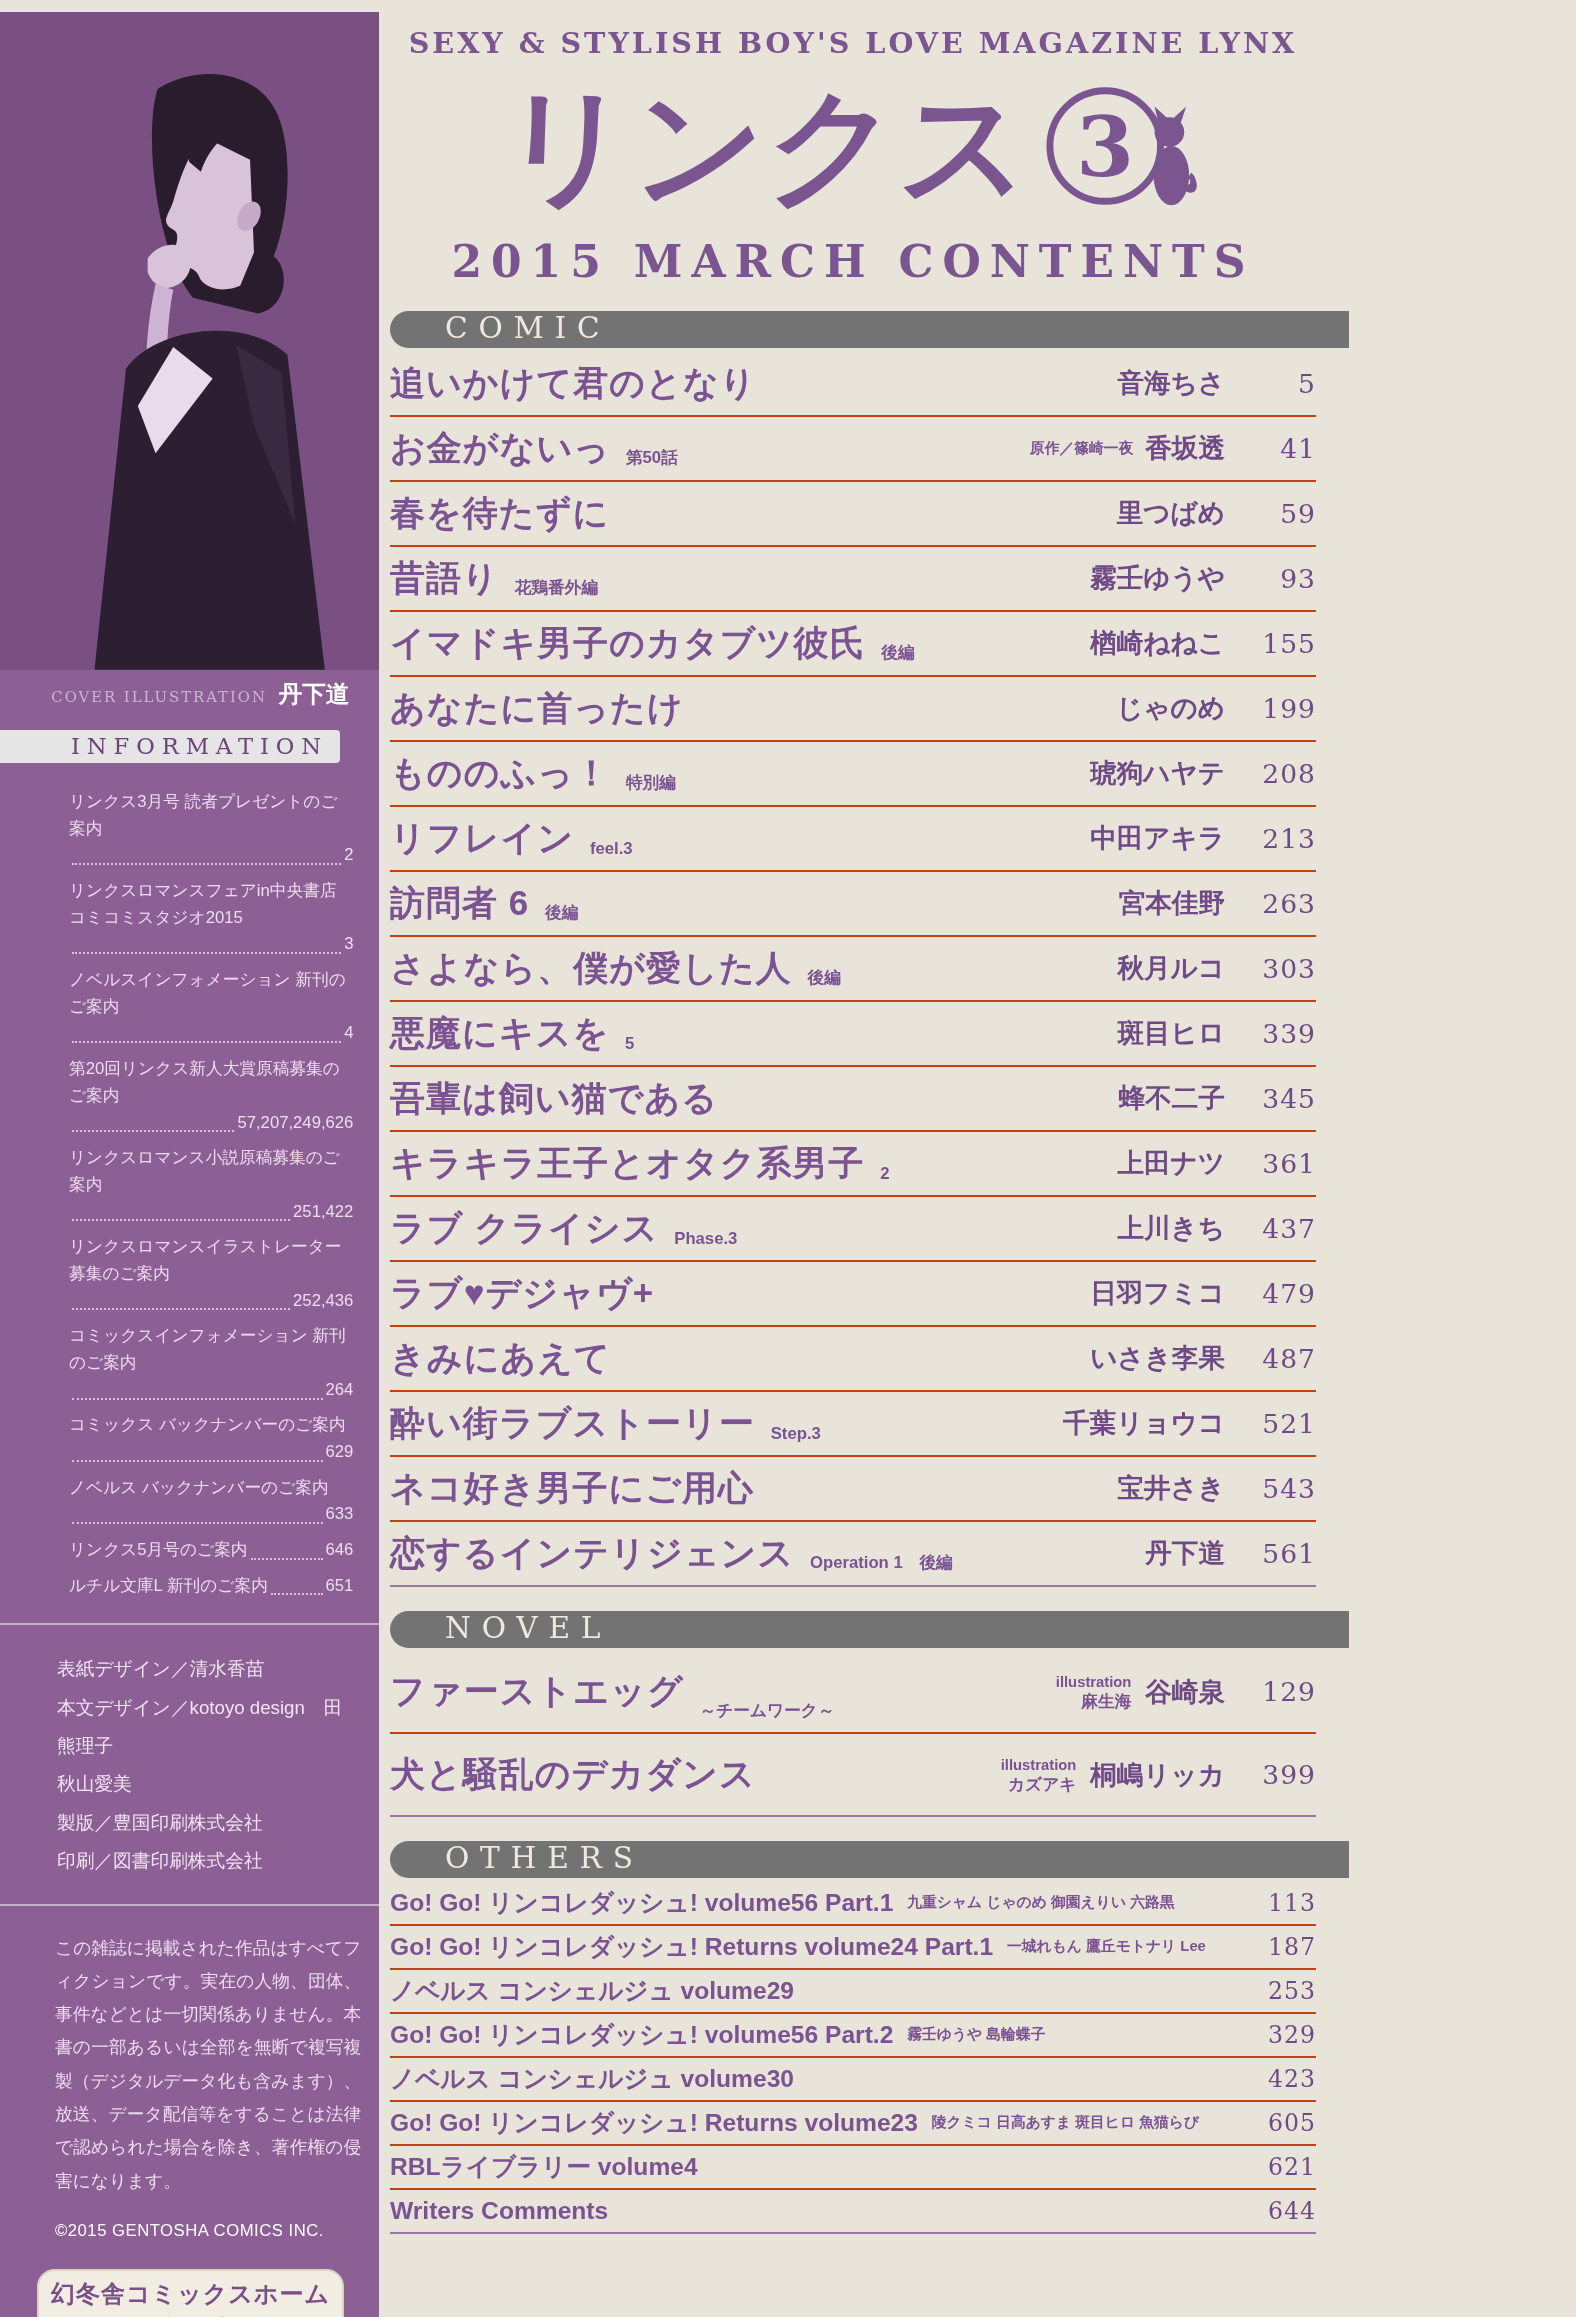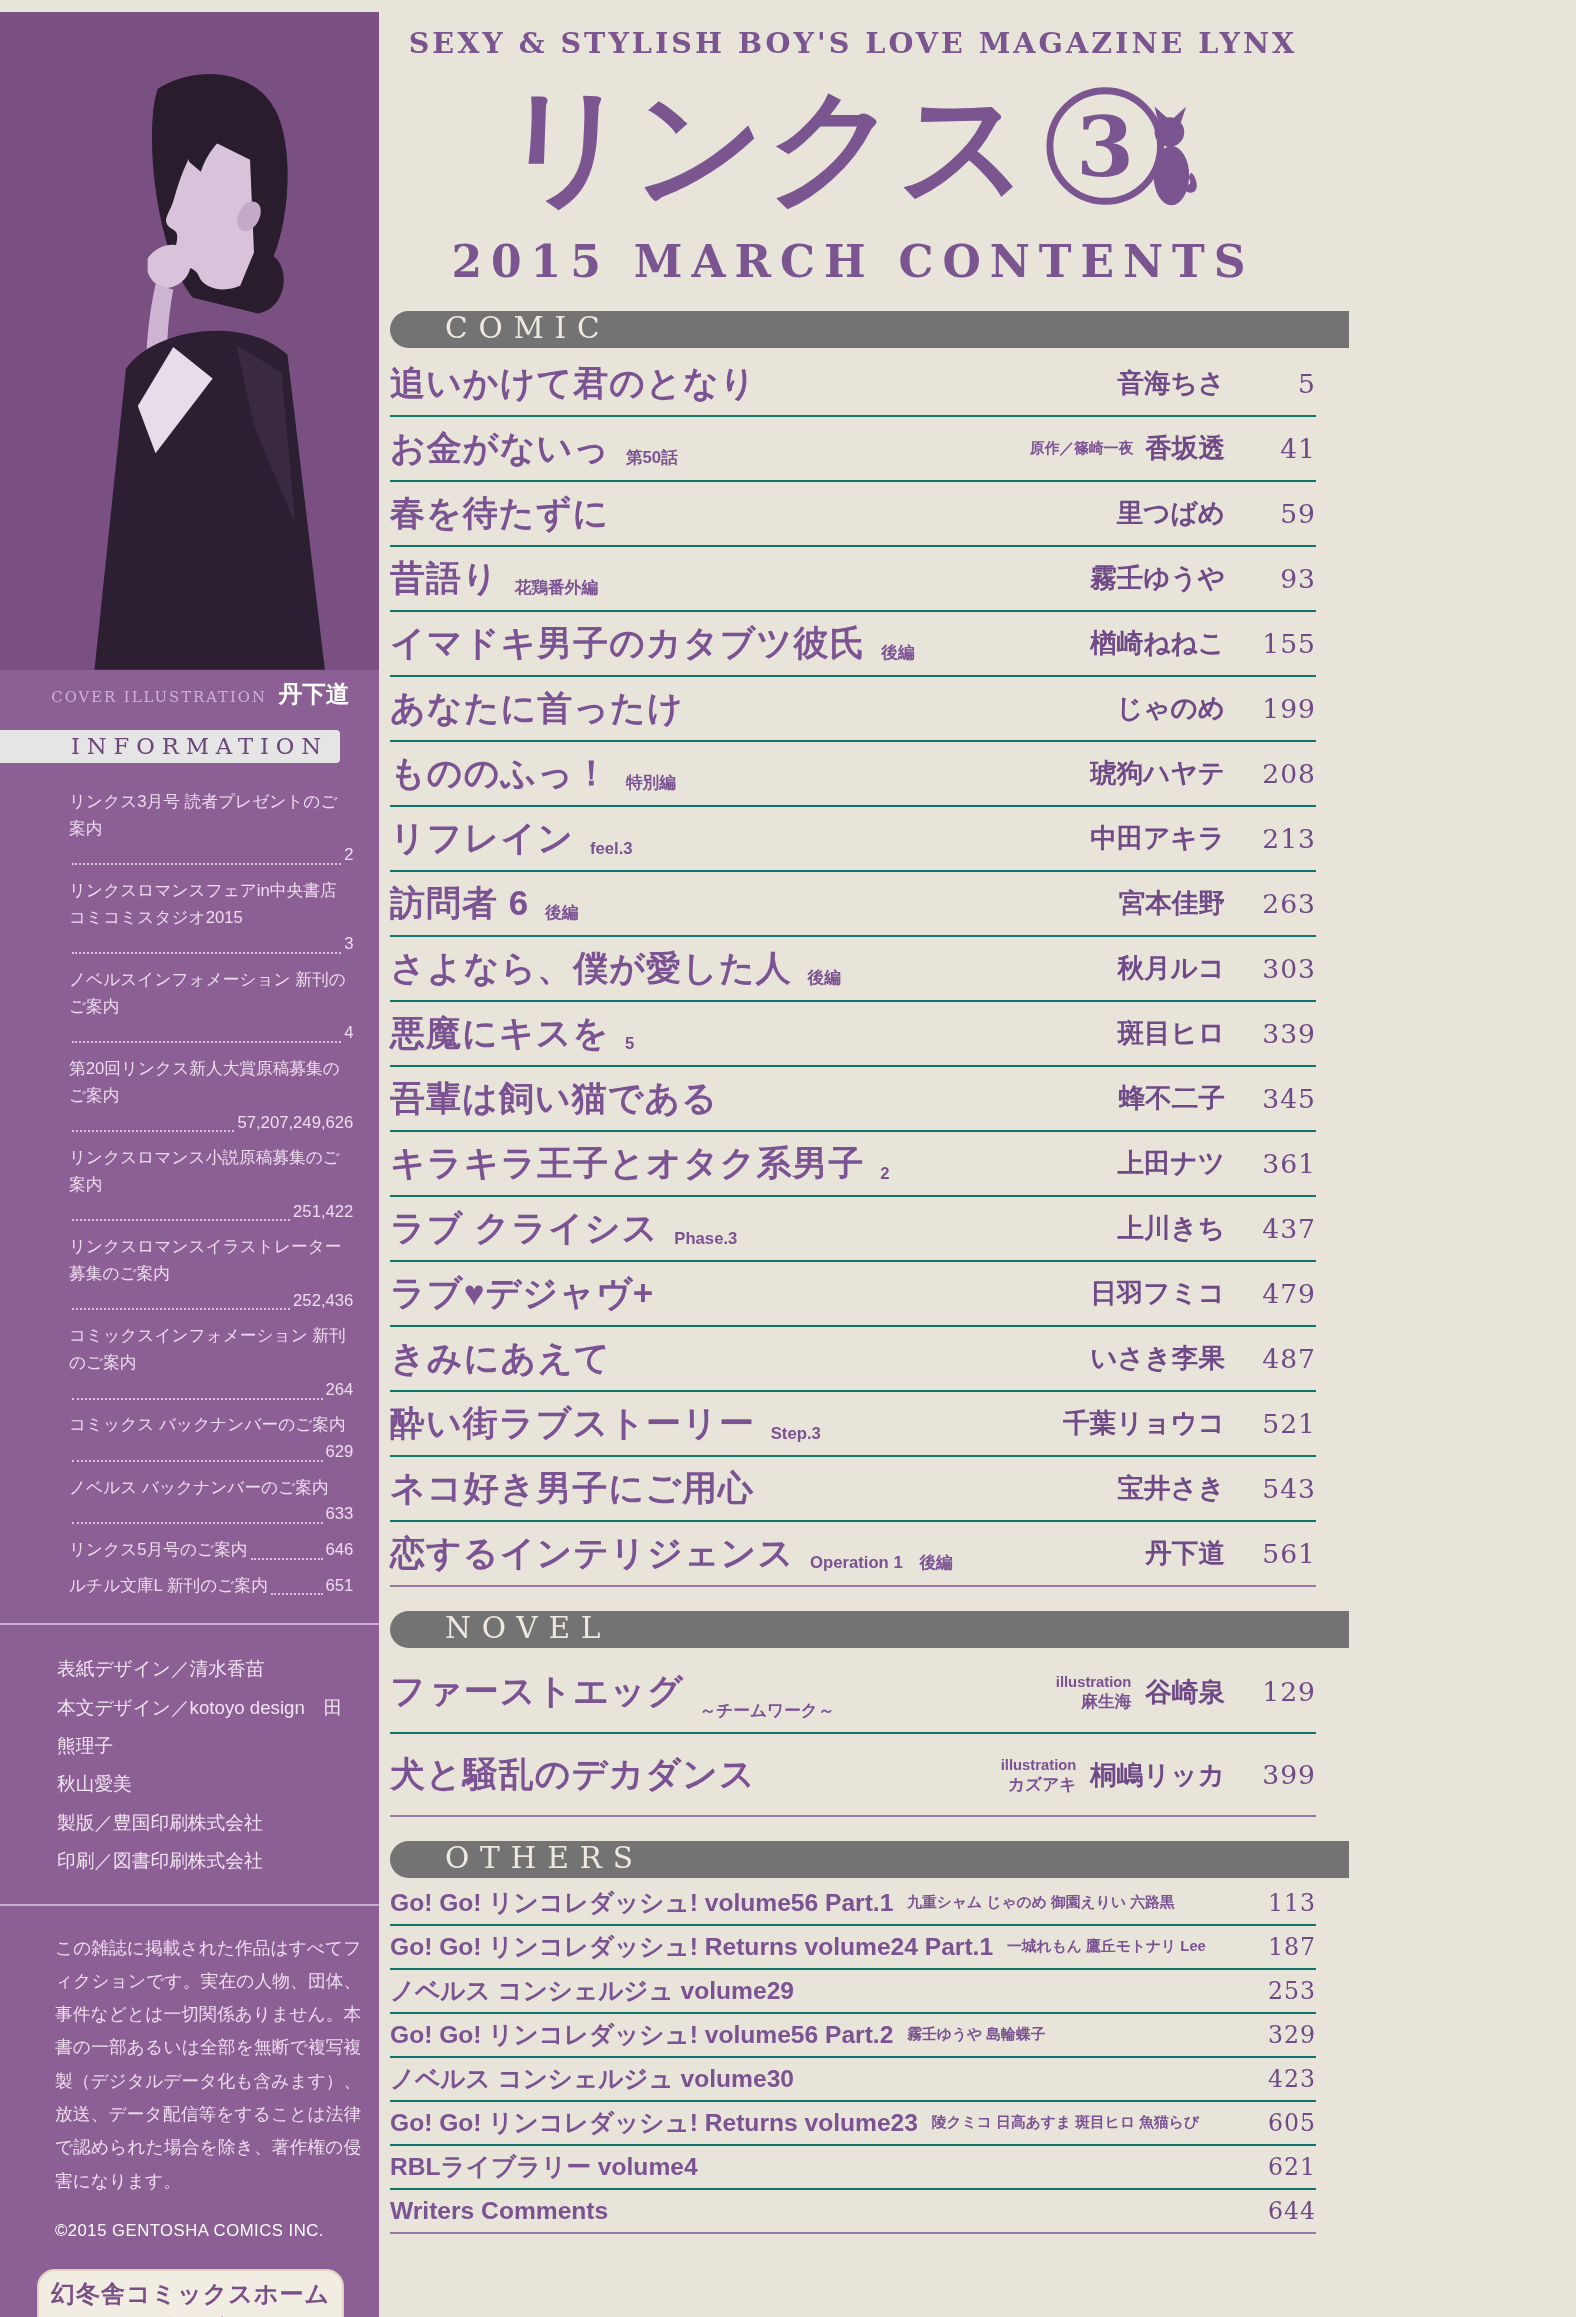--- a/index.html
+++ b/index.html
@@ -84,21 +84,21 @@
   .section-bar {
     margin-top:23.6px; margin-right:-33px; height:37px; background:#737373;
     border-radius:18.7px 0 0 18.7px; color:#efe8de;
     font-family:"DejaVu Serif", serif; font-size:29.6px; letter-spacing:10.8px;
     line-height:35px; padding-left:55px;
   }
 
   .toc { margin-top:3.9px; }
   .toc-row {
     display:flex; align-items:center; min-height:65px;
-    border-bottom:2px solid #0f766e; padding:2px 0;
+    border-bottom:2px solid #c2410c; padding:2px 0;
   }
   .toc-row:last-child { border-bottom:2px solid #9b77a6; }
   .row-title { font-size:35px; font-weight:bold; color:#7b5292; letter-spacing:1px; white-space:nowrap; }
   .row-sub {
     font-size:16.7px; font-weight:bold; color:#7b5292; margin-left:15.8px;
     align-self:flex-end; padding-bottom:8.9px; white-space:nowrap;
   }
   .row-spacer { flex:1; }
   .row-credit { font-size:14.8px; font-weight:bold; color:#7b5292; margin-right:11.8px; white-space:nowrap; }
   .row-author { font-size:26.6px; font-weight:bold; color:#6f4a86; white-space:nowrap; }

